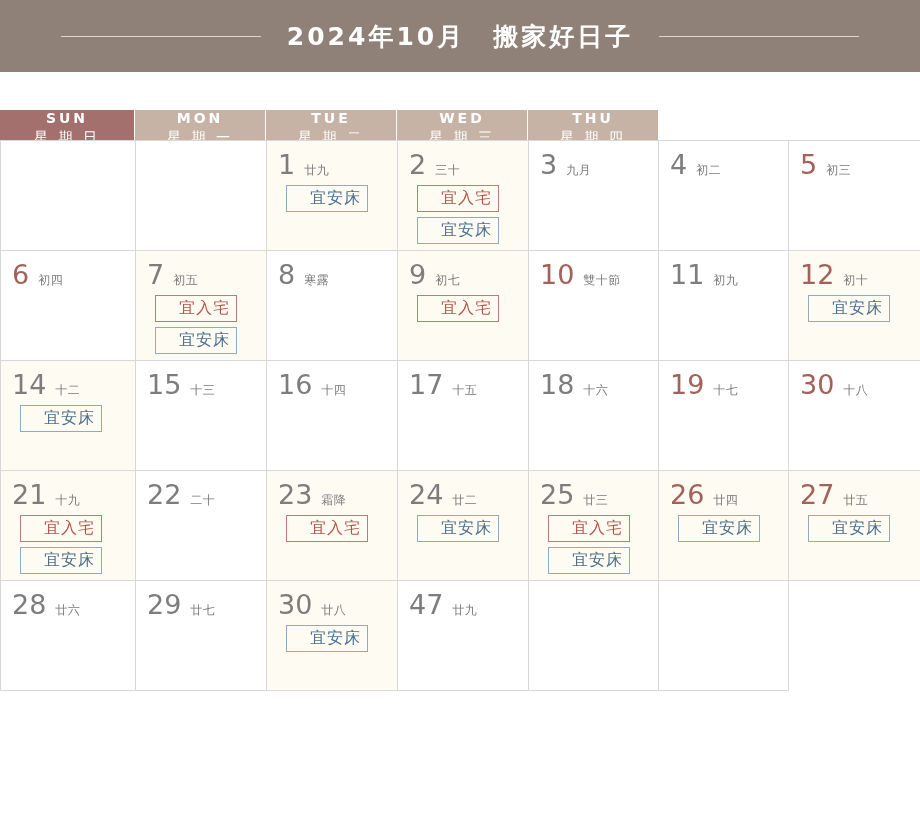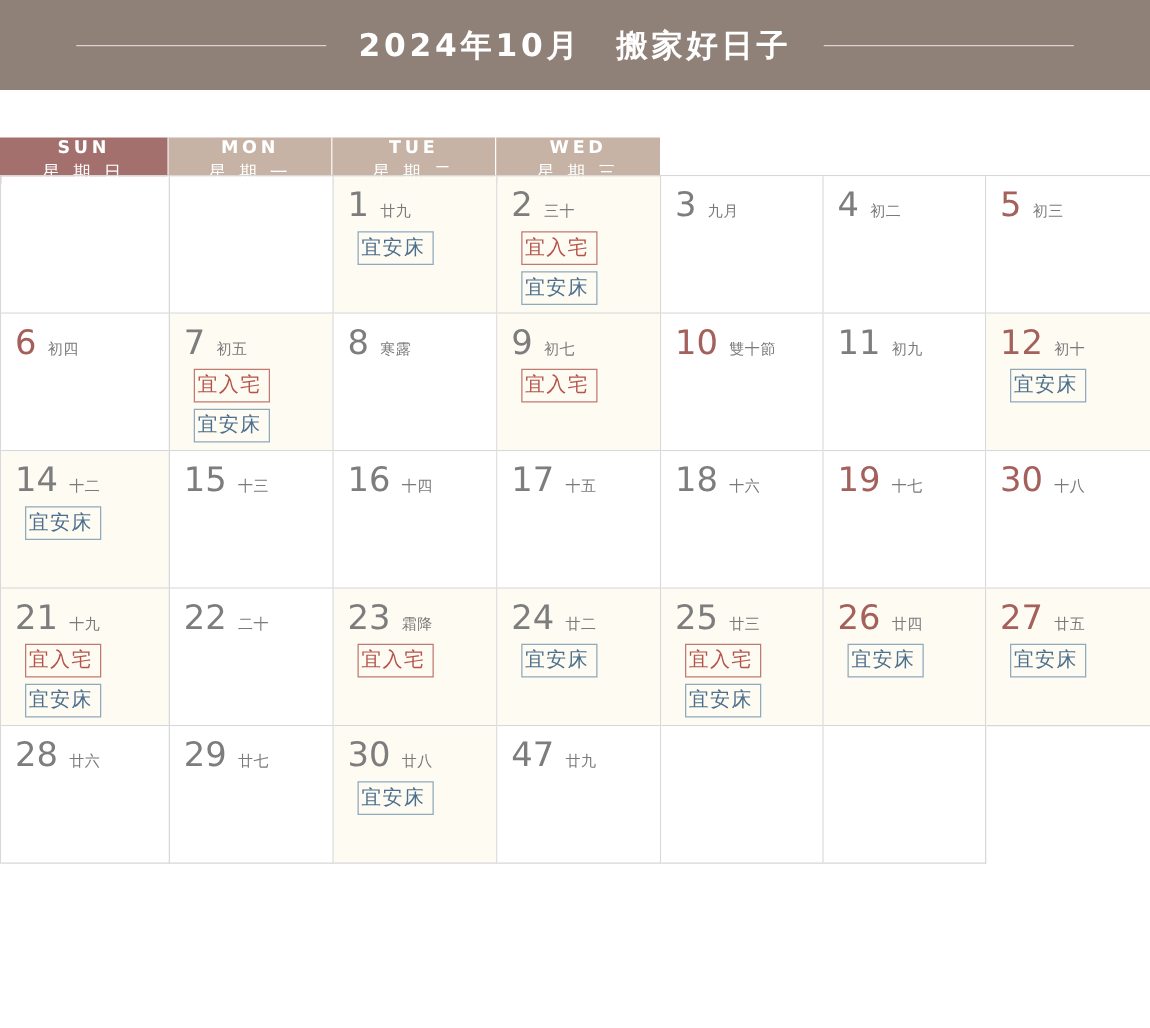--- a/index.html
+++ b/index.html
@@ -122,21 +122,21 @@
     margin-top: 7px;
     display: flex;
     flex-direction: column;
     align-items: flex-start;
     gap: 5px;
     padding-left: 8px;
   }
   .tag {
     font-size: 16px;
     line-height: 1;
-    padding: 4px 6px 5px 2px;
+    padding: 4px 6px 5px 23px;
     border: 1px solid;
     letter-spacing: 1px;
     white-space: nowrap;
     font-family: "DejaVu Sans", "Liberation Sans", sans-serif;
   }
   .tag.red   { color: #b5534a; border-color: #c07a72; }
   .tag.blue  { color: #4c6f8d; border-color: #8fa9bd; }
 </style>
 </head>
 <body>
@@ -159,20 +159,24 @@
         <span class="wd-zh">星 期 一</span>
       </div>
       <div class="weekday-cell">
         <span class="wd-en">TUE</span>
         <span class="wd-zh">星 期 二</span>
       </div>
       <div class="weekday-cell">
         <span class="wd-en">WED</span>
         <span class="wd-zh">星 期 三</span>
       </div>
+      <div class="weekday-cell">
+        <span class="wd-en">THU</span>
+        <span class="wd-zh">星 期 四</span>
+      </div>
     </div>
 
   <div class="day-grid" id="day-grid">
       <div class="day-cell empty"></div>
       <div class="day-cell empty"></div>
       <div class="day-cell tinted">
         <div class="day-head">
           <span class="day-num">1</span>
           <span class="day-lunar">廿九</span>
         </div>

